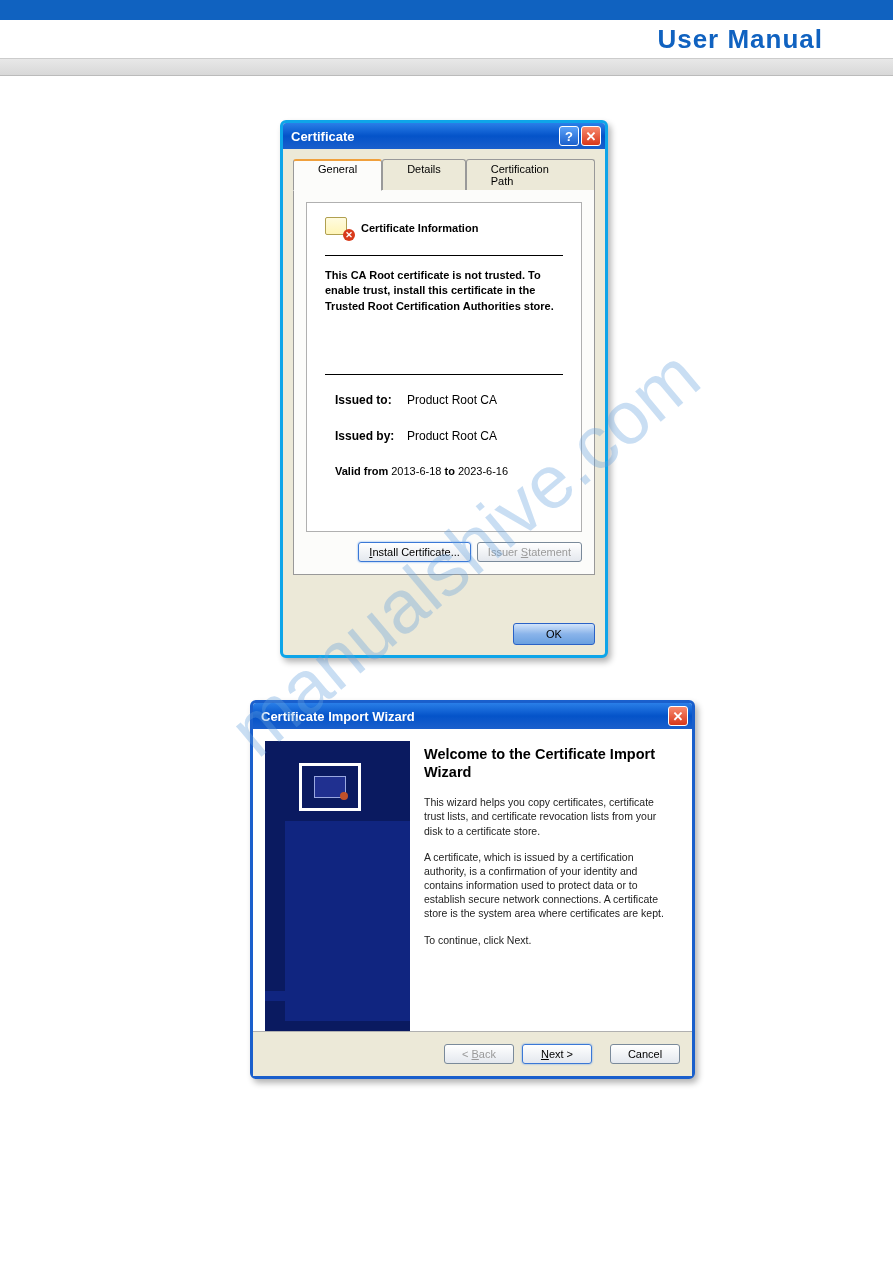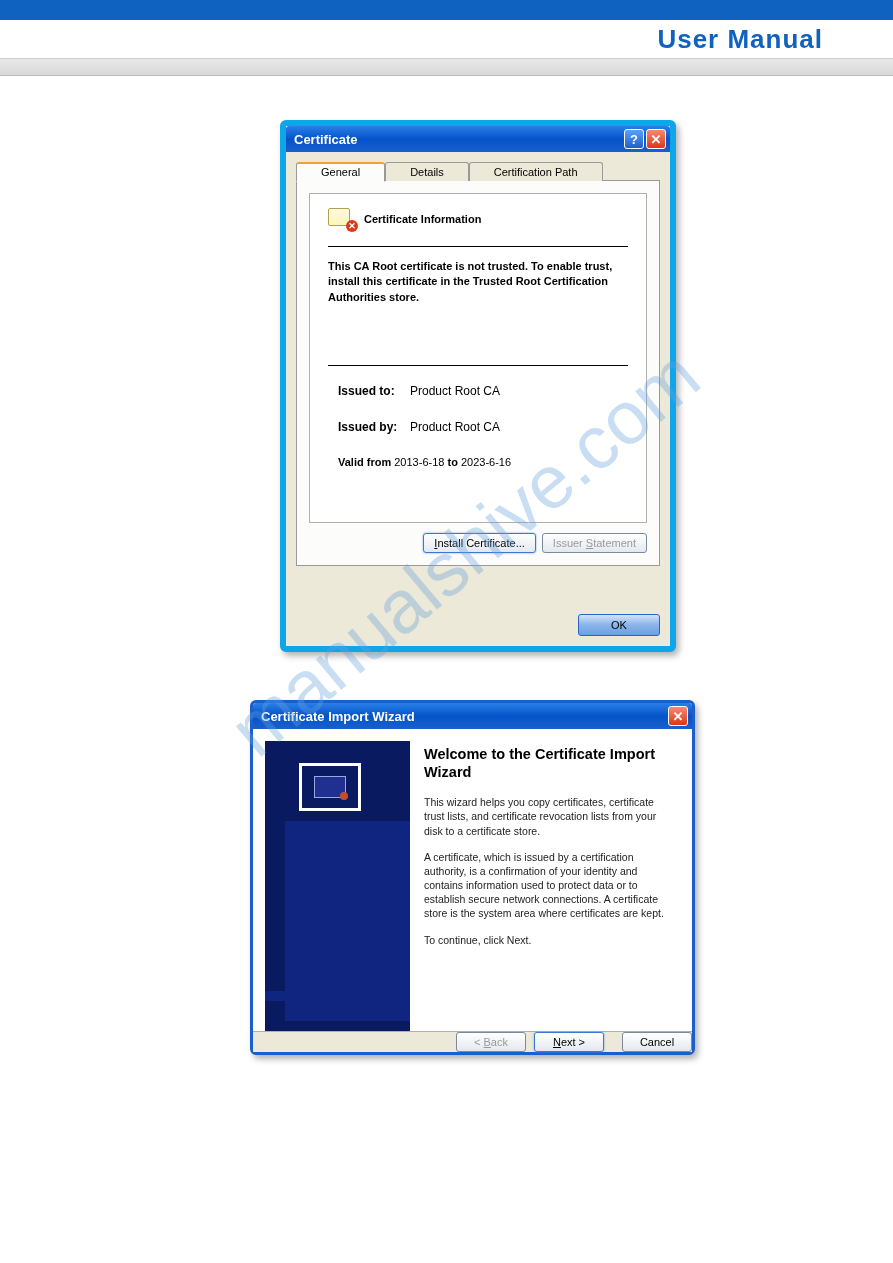--- a/index.html
+++ b/index.html
@@ -48,22 +48,22 @@
     transform: rotate(-40deg);
     pointer-events: none;
     z-index: 5;
     font-family: Arial, sans-serif;
   }
   
   .cert-dialog {
     position: absolute;
     top: 120px;
     left: 280px;
-    width: 396px;
-    border: 6px solid #0ea5e9;
+    width: 328px;
+    border: 3px solid #0ea5e9;
     border-radius: 6px;
     background: #ece9d8;
     box-shadow: 3px 4px 6px rgba(0,0,0,0.3);
   }
   .titlebar {
     background: linear-gradient(to bottom, #2a7fe8 0%, #0453c9 50%, #1a5fcc 100%);
     height: 26px;
     display: flex;
     align-items: center;
     padding: 0 4px 0 8px;
@@ -277,20 +277,21 @@
     line-height: 1.25;
   }
   .wizard-text {
     font-size: 10.5px;
     line-height: 1.35;
     color: #222;
     padding-bottom: 12px;
   }
   .wizard-footer {
     border-top: 1px solid #b0b0b0;
+    padding: 12px;
     display: flex;
     justify-content: flex-end;
     gap: 8px;
     background: #ece9d8;
   }
   .wizard-footer .win-btn { min-width: 70px; }
   .underline { text-decoration: underline; }
 </style>
 </head>
 <body>

